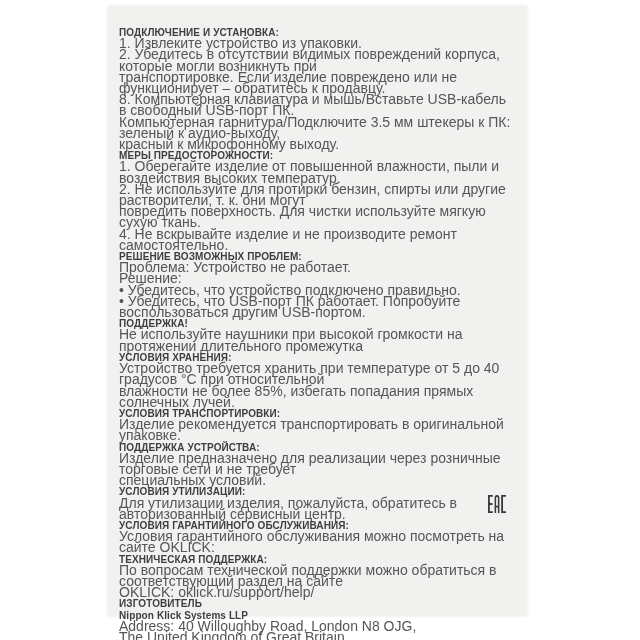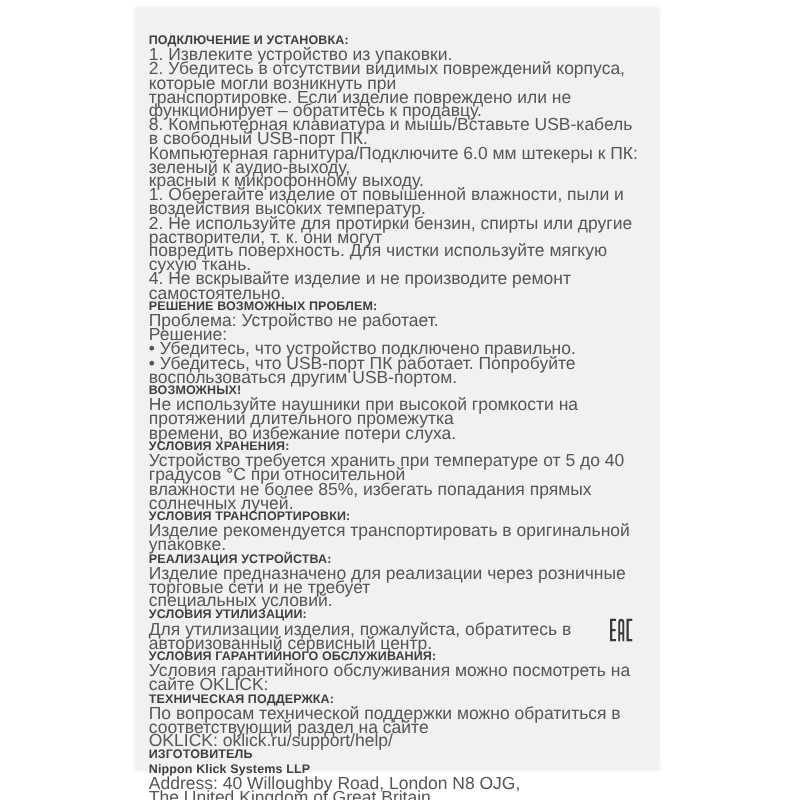--- a/index.html
+++ b/index.html
@@ -29,40 +29,40 @@
 
 <div class="page">
   <div class="content">
 
     <div id="sections">
         <div class="h">ПОДКЛЮЧЕНИЕ И УСТАНОВКА:</div>
         <div class="t">1. Извлеките устройство из упаковки.</div>
         <div class="t">2. Убедитесь в отсутствии видимых повреждений корпуса, которые могли возникнуть при</div>
         <div class="t">транспортировке. Если изделие повреждено или не функционирует – обратитесь к продавцу.</div>
         <div class="t">8. Компьютерная клавиатура и мышь/Вставьте USB-кабель в свободный USB-порт ПК.</div>
-        <div class="t">Компьютерная гарнитура/Подключите 6.0 мм штекеры к ПК: зеленый к аудио-выходу,</div>
+        <div class="t">Компьютерная гарнитура/Подключите 3.5 мм штекеры к ПК: зеленый к аудио-выходу,</div>
         <div class="t">красный к микрофонному выходу.</div>
+        <div class="h">МЕРЫ ПРЕДОСТОРОЖНОСТИ:</div>
         <div class="t">1. Оберегайте изделие от повышенной влажности, пыли и воздействия высоких температур.</div>
         <div class="t">2. Не используйте для протирки бензин, спирты или другие растворители, т. к. они могут</div>
         <div class="t">повредить поверхность. Для чистки используйте мягкую сухую ткань.</div>
         <div class="t">4. Не вскрывайте изделие и не производите ремонт самостоятельно.</div>
         <div class="h">РЕШЕНИЕ ВОЗМОЖНЫХ ПРОБЛЕМ:</div>
         <div class="t">Проблема: Устройство не работает.</div>
         <div class="t">Решение:</div>
         <div class="t">• Убедитесь, что устройство подключено правильно.</div>
         <div class="t">• Убедитесь, что USB-порт ПК работает. Попробуйте воспользоваться другим USB-портом.</div>
-        <div class="h">ВОЗМОЖНЫХ!</div>
+        <div class="h">ПОДДЕРЖКА!</div>
         <div class="t">Не используйте наушники при высокой громкости на протяжении длительного промежутка</div>
-        <div class="t">времени, во избежание потери слуха.</div>
         <div class="h">УСЛОВИЯ ХРАНЕНИЯ:</div>
         <div class="t">Устройство требуется хранить при температуре от 5 до 40 градусов °C при относительной</div>
         <div class="t">влажности не более 85%, избегать попадания прямых солнечных лучей.</div>
         <div class="h">УСЛОВИЯ ТРАНСПОРТИРОВКИ:</div>
         <div class="t">Изделие рекомендуется транспортировать в оригинальной упаковке.</div>
-        <div class="h">РЕАЛИЗАЦИЯ УСТРОЙСТВА:</div>
+        <div class="h">ПОДДЕРЖКА УСТРОЙСТВА:</div>
         <div class="t">Изделие предназначено для реализации через розничные торговые сети и не требует</div>
         <div class="t">специальных условий.</div>
         <div class="h">УСЛОВИЯ УТИЛИЗАЦИИ:</div>
         <div class="t">Для утилизации изделия, пожалуйста, обратитесь в авторизованный сервисный центр.</div>
         <div class="h">УСЛОВИЯ ГАРАНТИЙНОГО ОБСЛУЖИВАНИЯ:</div>
         <div class="t">Условия гарантийного обслуживания можно посмотреть на сайте OKLICK:</div>
         <div class="h">ТЕХНИЧЕСКАЯ ПОДДЕРЖКА:</div>
         <div class="t">По вопросам технической поддержки можно обратиться в соответствующий раздел на сайте</div>
         <div class="t">OKLICK: oklick.ru/support/help/</div>
       </div>

